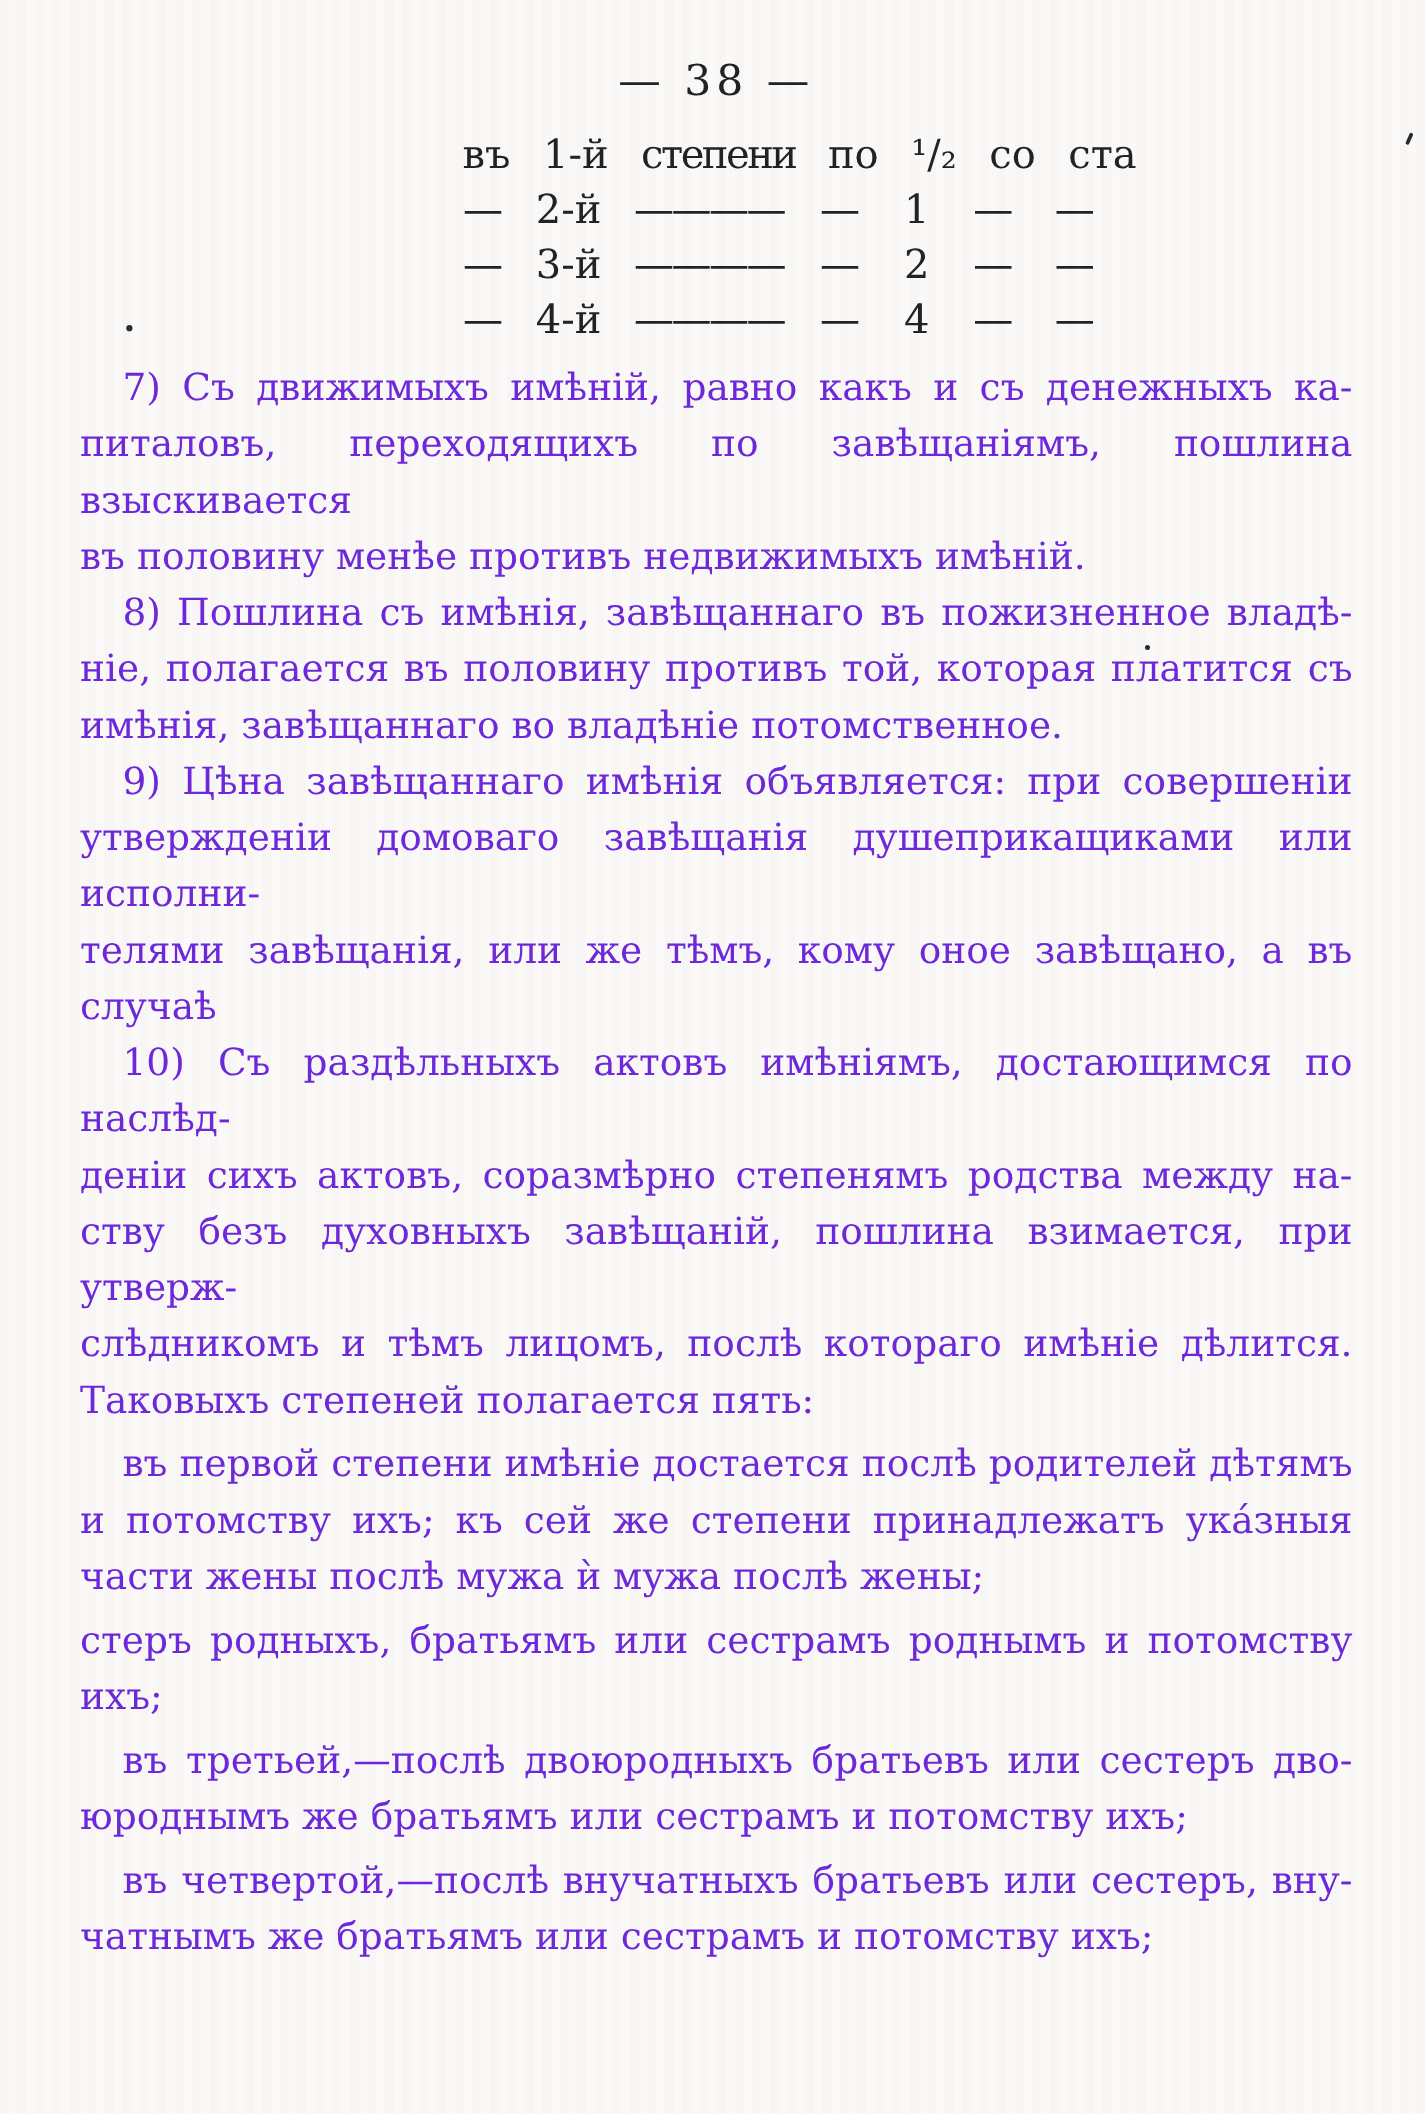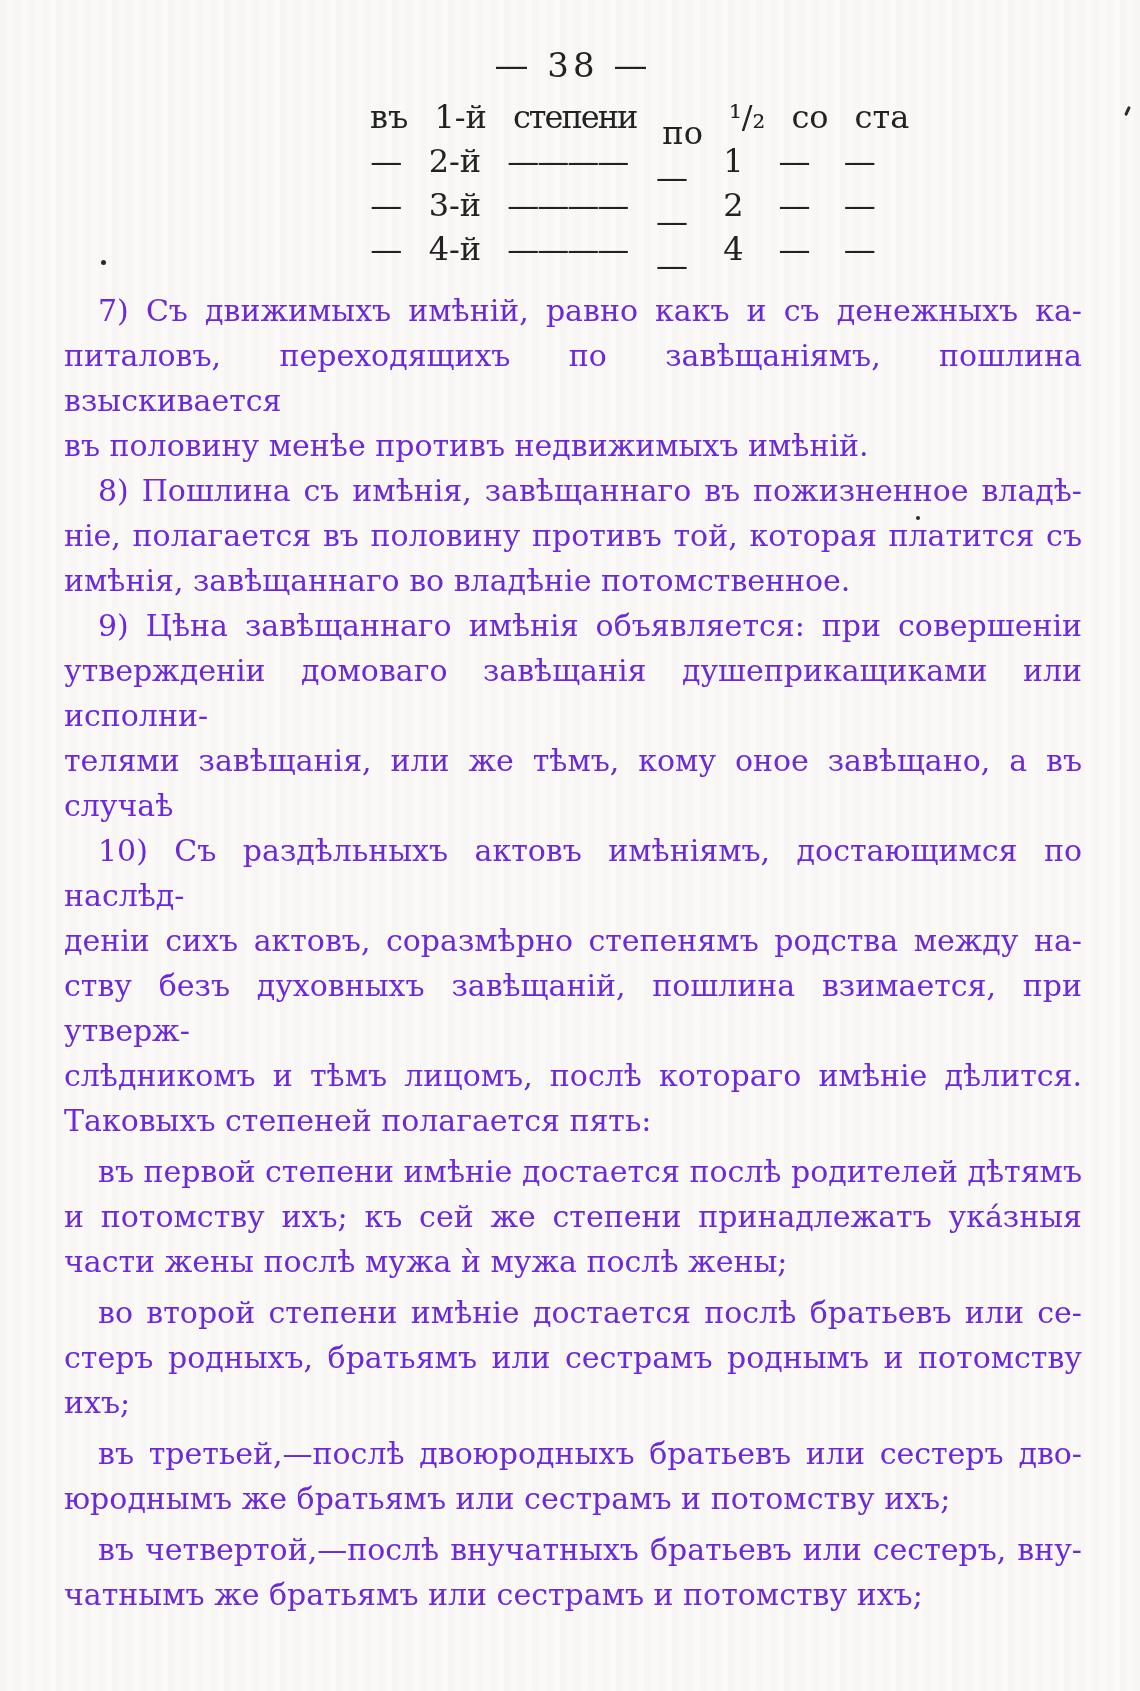--- a/index.html
+++ b/index.html
@@ -36,21 +36,21 @@
   .rate-table {
     margin-top: 12px;
     margin-left: 306px;
     width: 510px;
     font-size: 32px;
     color: #222;
   }
   .trow {
     display: flex;
     height: 44px;
-    align-items: flex-start;
+    align-items: flex-end;
     gap: 26px;
   }
   .trow .cell {
     display: inline-block;
     text-align: center;
     white-space: nowrap;
     overflow: visible;
   }
   .trow .c1 { width: 50px; }
   .trow .c2 { width: 80px; }
@@ -168,21 +168,20 @@
         <div class="tline j">ству безъ духовныхъ завѣщаній, пошлина взимается, при утверж-</div>
         <div class="tline j">слѣдникомъ и тѣмъ лицомъ, послѣ котораго имѣніе дѣлится.</div>
         <div class="tline">Таковыхъ степеней полагается пять:</div>
       </div>
     <div class="para gap">
         <div class="tline j ind">въ первой степени имѣніе достается послѣ родителей дѣтямъ</div>
         <div class="tline j">и потомству ихъ; къ сей же степени принадлежатъ ука́зныя</div>
         <div class="tline">части жены послѣ мужа ѝ мужа послѣ жены;</div>
       </div>
     <div class="para gap">
-        <div class="tline j ind">во второй степени имѣніе достается послѣ братьевъ или се-</div>
         <div class="tline j">стеръ родныхъ, братьямъ или сестрамъ роднымъ и потомству ихъ;</div>
       </div>
     <div class="para gap">
         <div class="tline j ind">въ третьей,—послѣ двоюродныхъ братьевъ или сестеръ дво-</div>
         <div class="tline">юроднымъ же братьямъ или сестрамъ и потомству ихъ;</div>
       </div>
     <div class="para gap">
         <div class="tline j ind">въ четвертой,—послѣ внучатныхъ братьевъ или сестеръ, вну-</div>
         <div class="tline">чатнымъ же братьямъ или сестрамъ и потомству ихъ;</div>
       </div>

